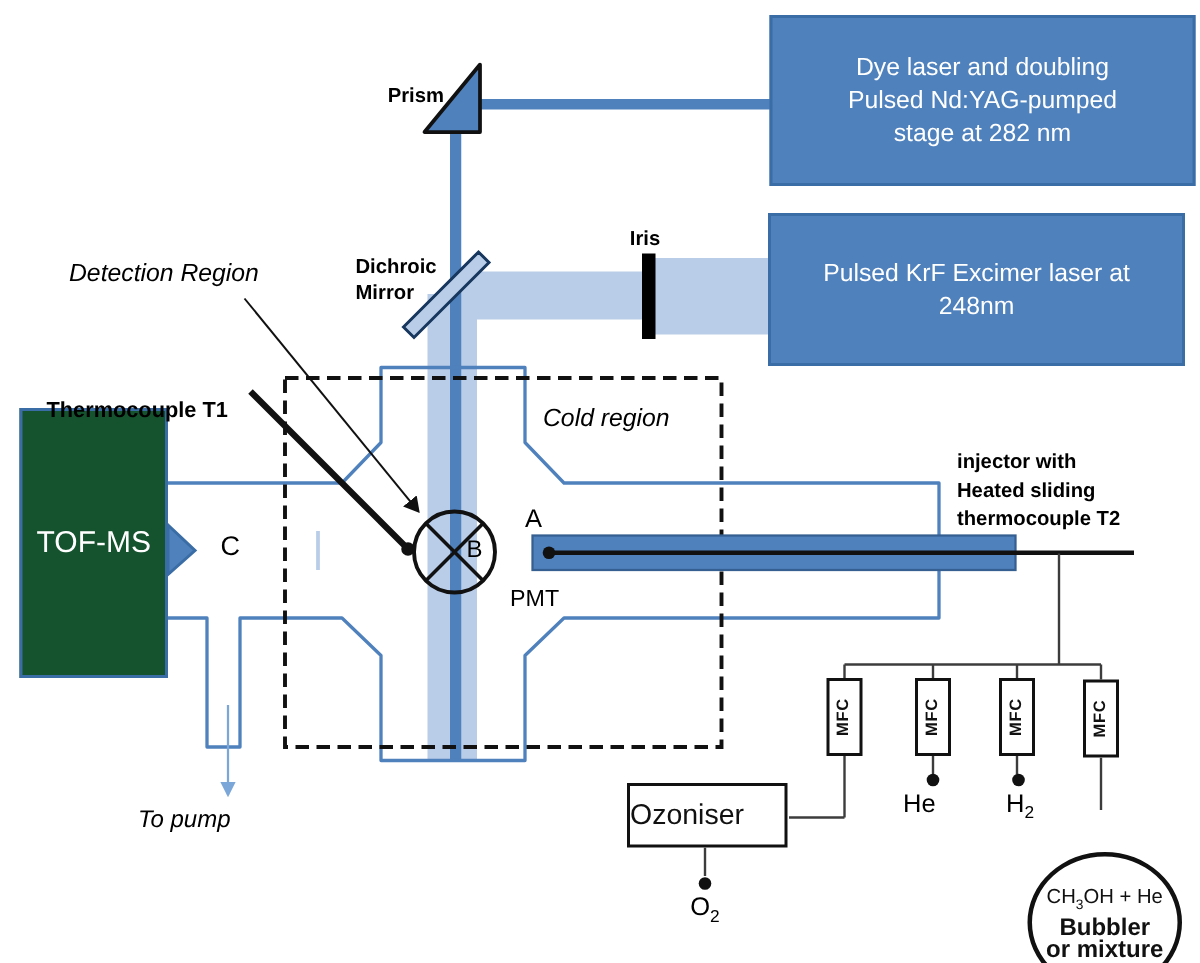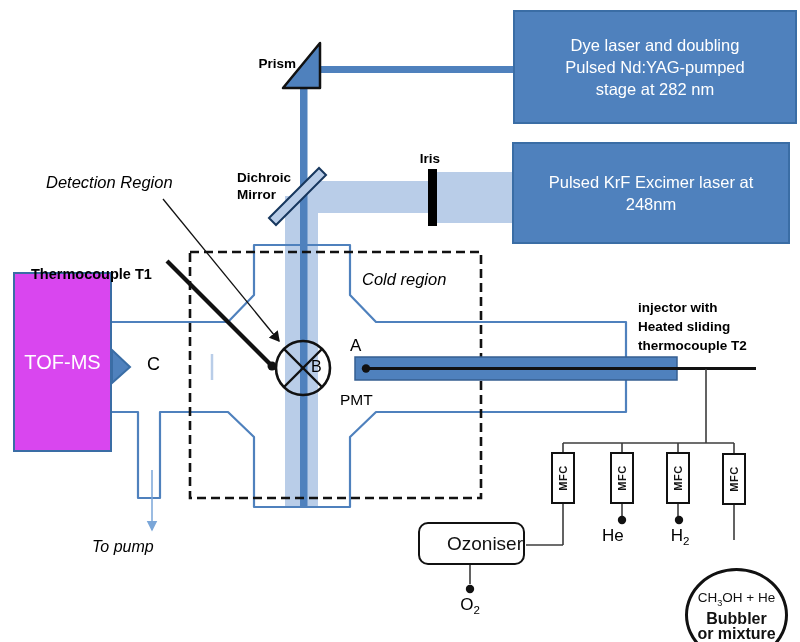--- a/index.html
+++ b/index.html
@@ -10,31 +10,31 @@
   #stage svg { position:absolute; left:0; top:0; }
   .label { position:absolute; white-space:nowrap; color:#000000; }
   .bold { font-weight:bold; }
   .ital { font-style:italic; }
   .laser-box {
     position:absolute; box-sizing:border-box; background:#4f81bd; border:2.5px solid #3a6da5;
     color:#ffffff; display:flex; flex-direction:column; align-items:center; justify-content:center;
     font-size:16.5px; line-height:22px; text-align:center;
   }
   .tofms {
-    position:absolute; box-sizing:border-box; background:#d946ef; border:2.5px solid #3a6da5;
+    position:absolute; box-sizing:border-box; background:#14532d; border:2.5px solid #3a6da5;
     color:#ffffff; display:flex; align-items:center; justify-content:center; font-size:20px;
   }
   .mfc {
     position:absolute; box-sizing:border-box; width:24px; height:52px; background:#ffffff;
     border:2.5px solid #111; display:flex; align-items:center; justify-content:center;
   }
   .mfc span { transform:rotate(-90deg); font-weight:bold; font-size:11px; letter-spacing:0.5px; }
   .ozoniser {
     position:absolute; box-sizing:border-box; background:#ffffff; border:2.8px solid #111;
-    border-radius:10px; display:flex; align-items:center; justify-content:flex-end; font-size:19px;
+    border-radius:0; display:flex; align-items:center; justify-content:flex-start; font-size:19px;
   }
   .bubbler {
     position:absolute; box-sizing:border-box; background:#ffffff; border:3px solid #111;
     border-radius:50%; display:flex; flex-direction:column; align-items:center; justify-content:center;
     text-align:center;
   }
   .bubbler .l1 { font-size:13.5px; line-height:17px; }
   .bubbler .l2, .bubbler .l3 { font-weight:bold; font-size:16px; line-height:15px; }
   sub { font-size:0.68em; }
 </style>

